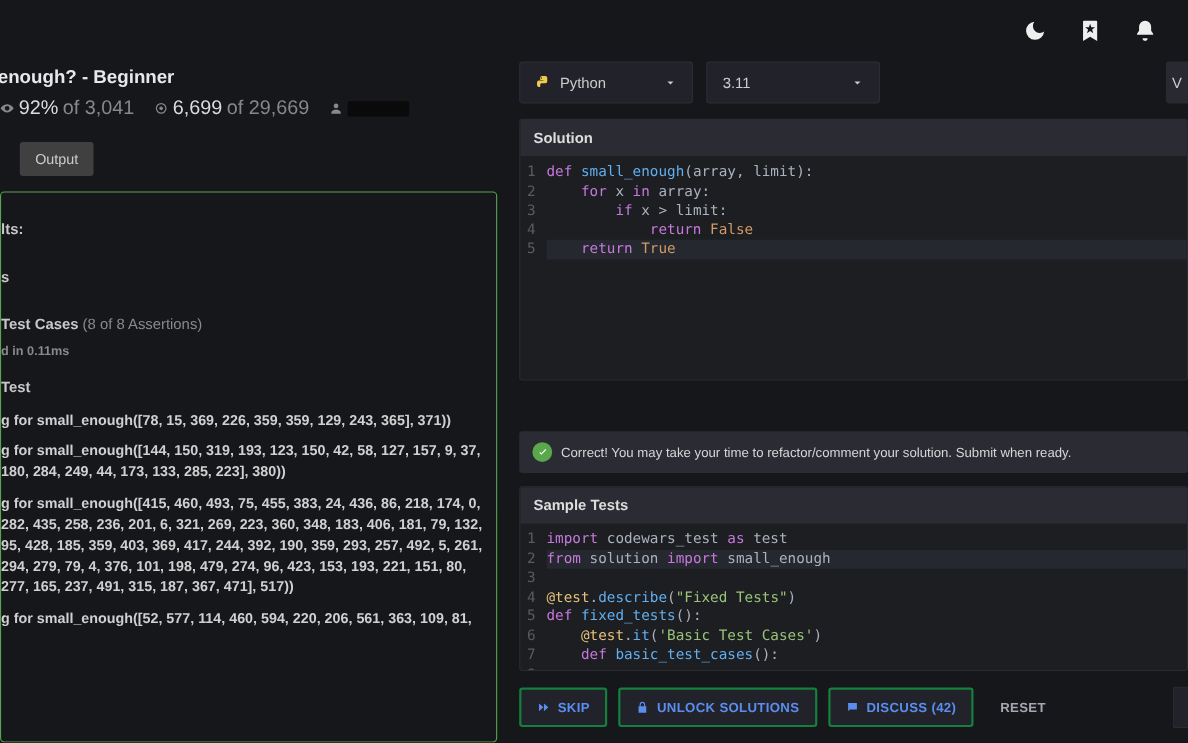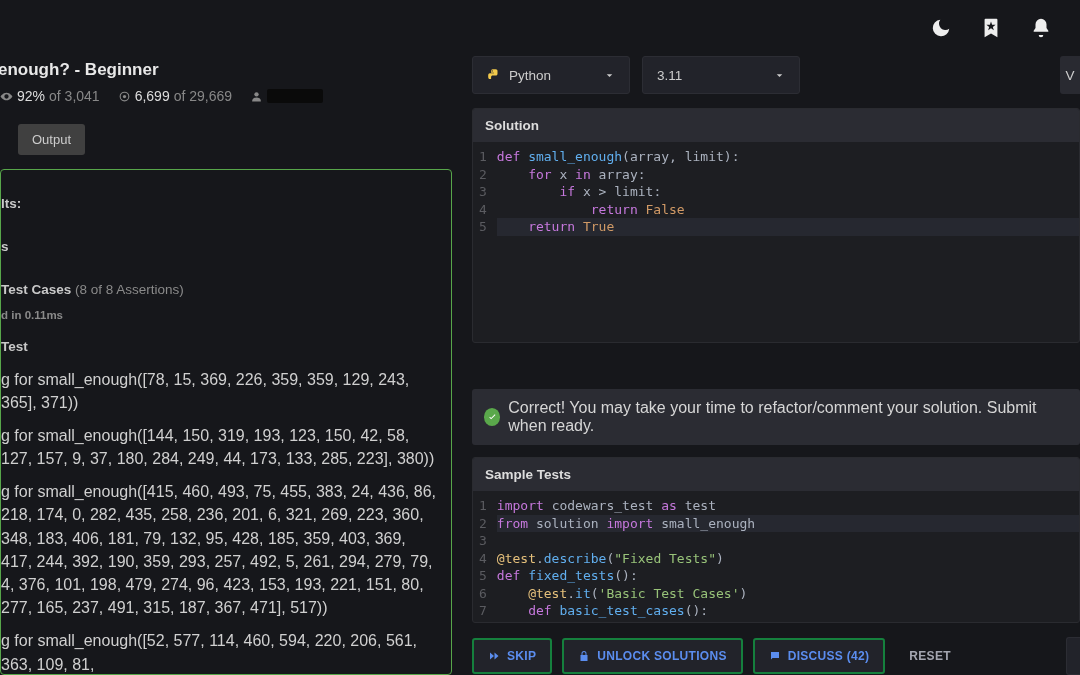--- a/index.html
+++ b/index.html
@@ -42,21 +42,21 @@
     color: #e8e8e8;
     font-size: 17px;
     font-weight: 600;
     padding: 4px 0 8px 0;
     margin-left: -2px;
   }
   .kata-stats {
     display: flex;
     align-items: center;
     gap: 18px;
-    font-size: 14px;
+    font-size: 18px;
     color: #888;
     padding-bottom: 14px;
   }
   .kata-stats .stat { display: flex; align-items: center; gap: 4px; }
   .kata-stats .white { color: #ddd; }
   .stat-icon { width: 13px; height: 13px; fill: #888; }
   .author-chip {
     width: 56px; height: 14px; background: #0a0a0a; border-radius: 2px;
   }
   .output-btn {
@@ -88,21 +88,21 @@
   }
   .test-summary {
     font-weight: 600;
     margin-bottom: 14px;
   }
   .passed { color: #7db46c; }
   .failed { color: #ddd; }
   .section-label { color: #c9c9c9; font-weight: 600; margin: 10px 0 6px 0; }
   .assert-note { color: #8a8a8a; font-weight: 400; }
   .time-note { color: #8a8a8a; font-size: 11.5px; margin: 4px 0 12px 0; font-weight: 600; }
-  .test-line { color: #d0d0d0; margin: 10px 0; font-size: 16px; font-weight: 400; line-height: 1.45; }
+  .test-line { color: #d0d0d0; margin: 10px 0; font-size: 13px; font-weight: 700; line-height: 1.45; }
   .output-panel::-webkit-scrollbar, .output-scroll::-webkit-scrollbar { width: 8px; }
   .output-scroll::-webkit-scrollbar-thumb { background: #3a3b40; border-radius: 4px; }
 
   .dropdowns {
     display: flex;
     gap: 12px;
     margin-bottom: 14px;
     align-items: center;
   }
   .dropdown {
@@ -184,21 +184,21 @@
   .solution-panel { height: 238px; }
   .tests-panel { height: 168px; }
 
   .correct-bar {
     background: #2b2c33;
     display: flex;
     align-items: center;
     gap: 8px;
     padding: 10px 12px;
     color: #d6d6d6;
-    font-size: 16px;
+    font-size: 12px;
     border-radius: 3px;
     margin-bottom: 12px;
     margin-top: 36px;
   }
   .check-icon {
     width: 18px; height: 18px; border-radius: 50%; background: #5aa84b;
     display: flex; align-items: center; justify-content: center;
   }
   .check-icon svg { width: 11px; height: 11px; }
 

